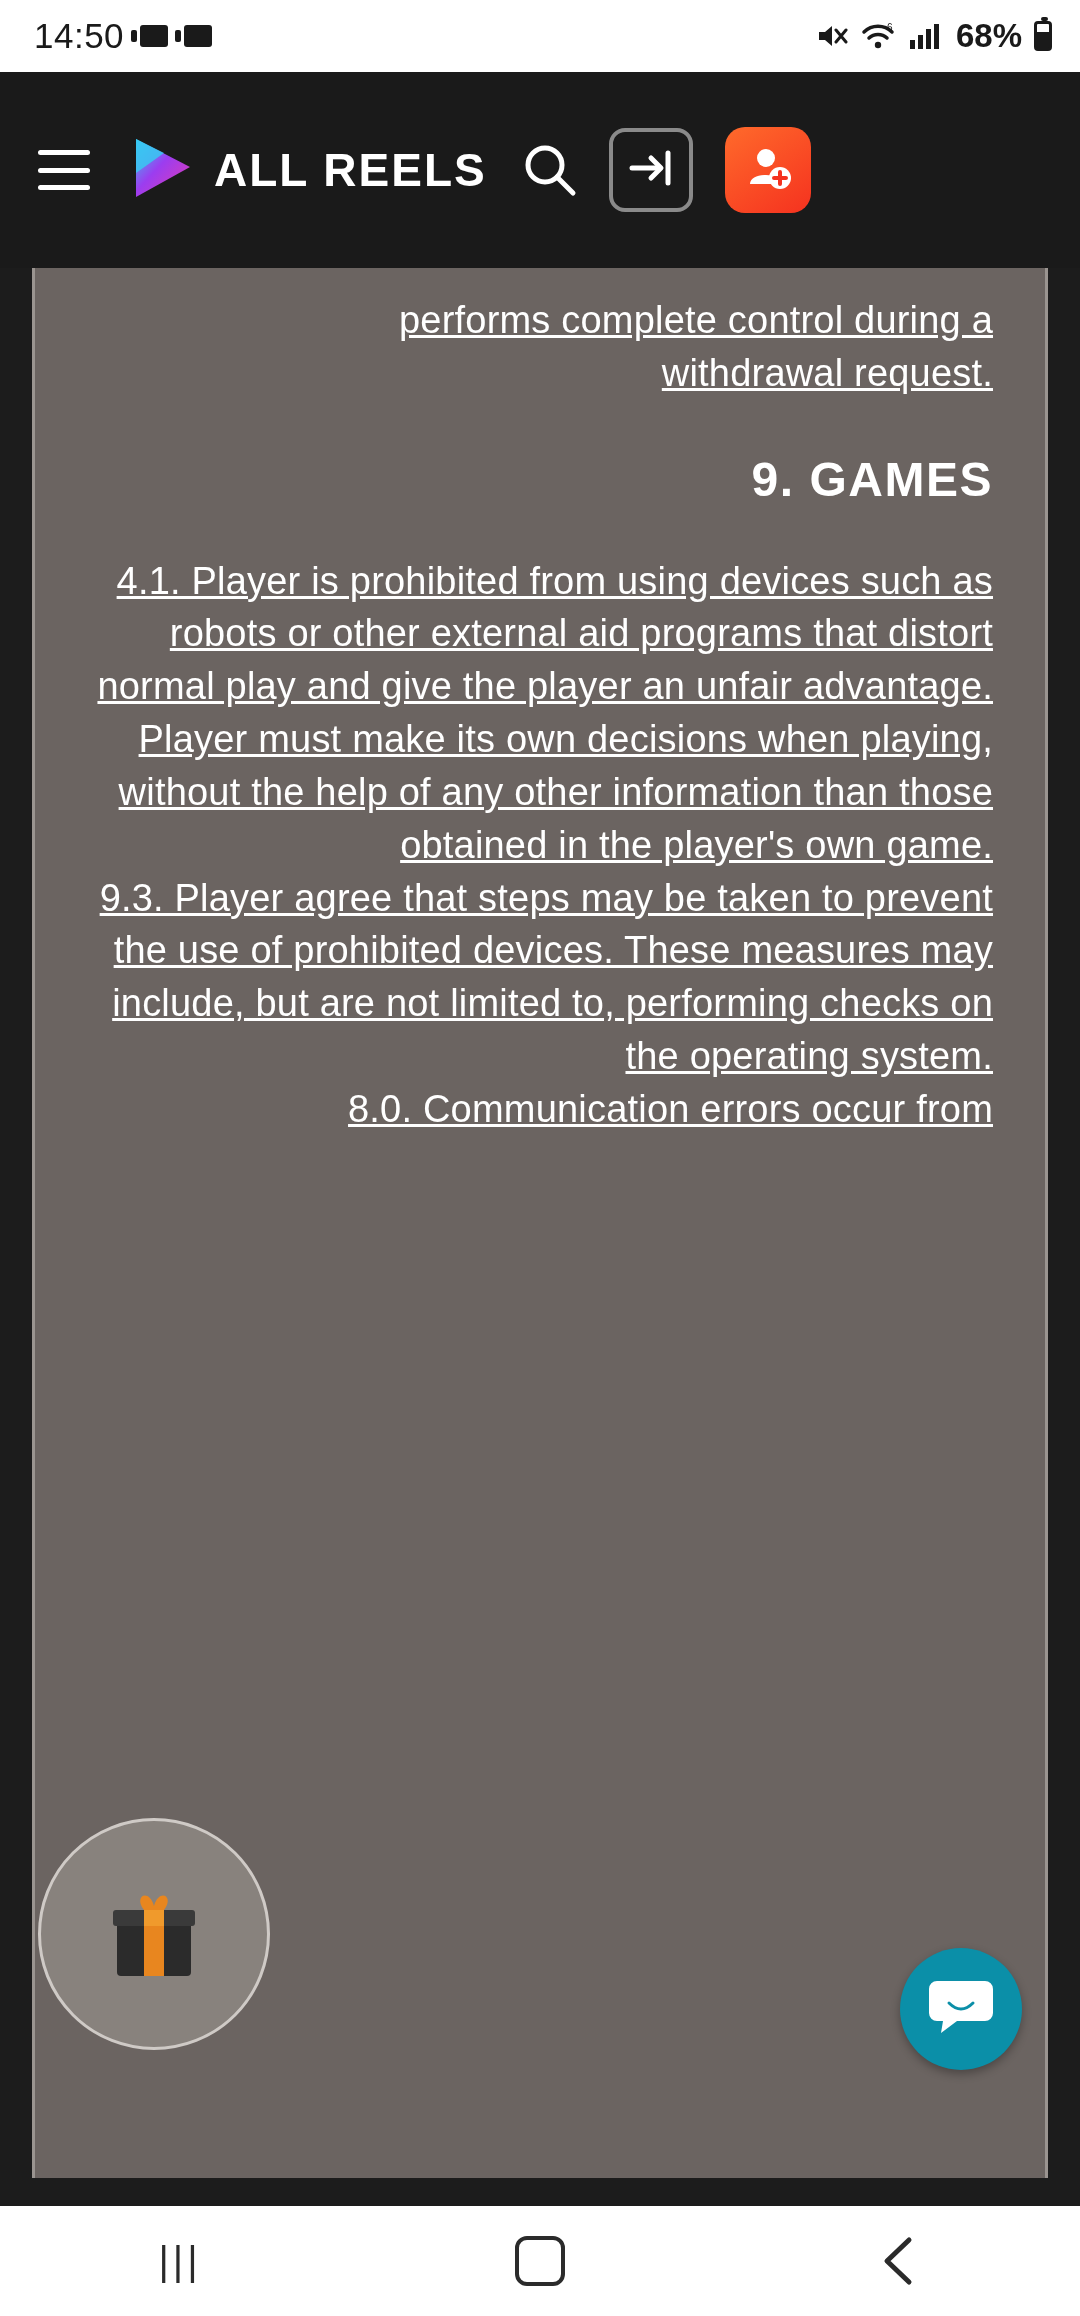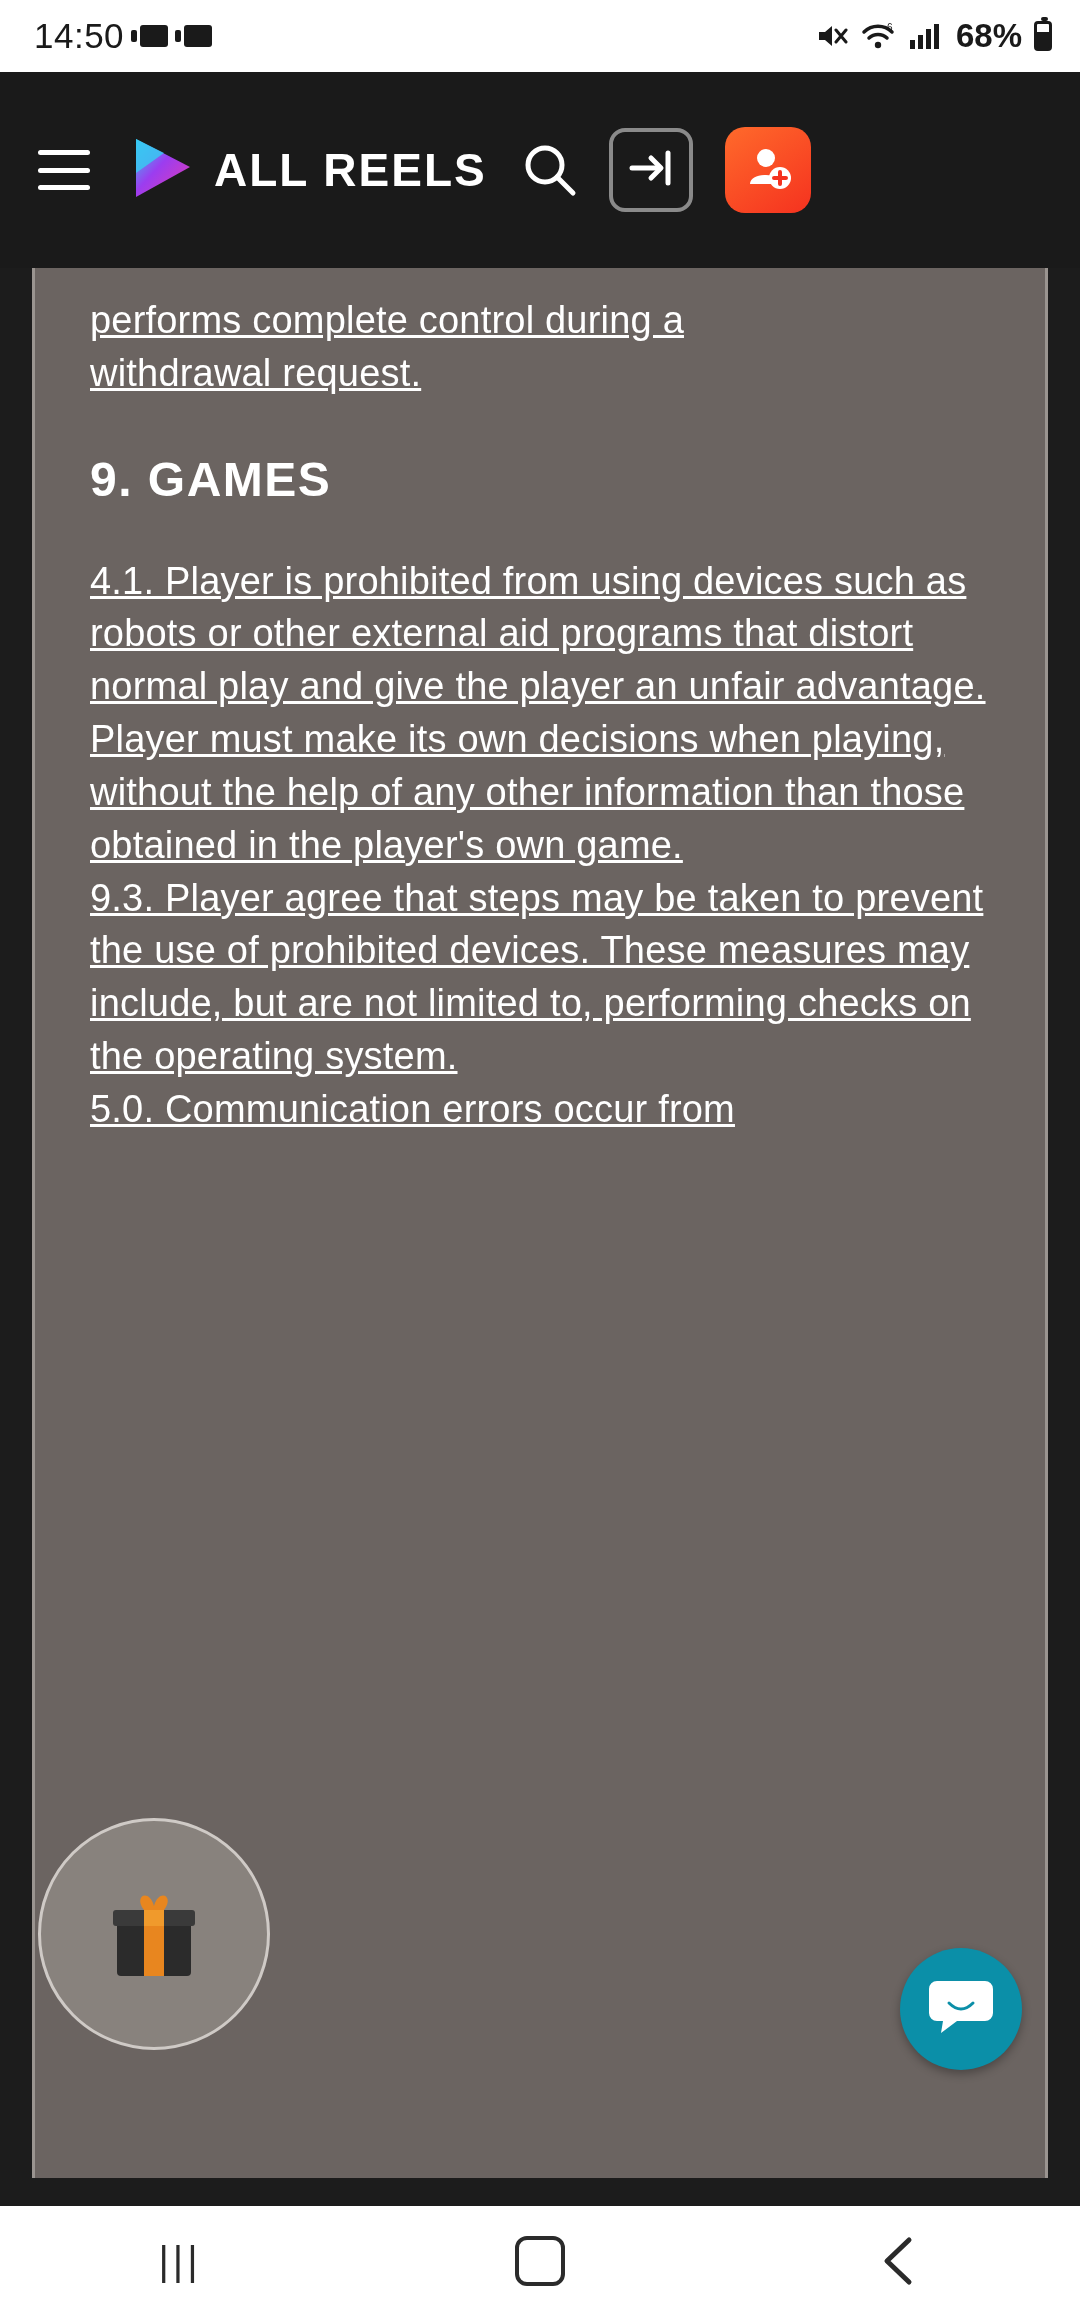--- a/index.html
+++ b/index.html
@@ -10,20 +10,21 @@
     font-family: "Liberation Sans", sans-serif;
     overflow: hidden;
   }
   .screen {
     position: relative;
     width: 1080px;
     height: 2316px;
     background: #b91c1c;
     display: flex;
     flex-direction: column;
+    text-align: right;
   }
 
   
   .statusbar {
     height: 72px;
     background: #ffffff;
     color: #111;
     display: flex;
     align-items: center;
     justify-content: space-between;
@@ -344,21 +345,21 @@
   </div>
 
   <div class="content-wrap">
     <div class="content-panel">
       <div class="doc">
         <p class="para">performs complete control during a</p>
         <p class="para">withdrawal request.</p>
         <h2>9. GAMES</h2>
         <p class="para">4.1. Player is prohibited from using devices such as robots or other external aid programs that distort normal play and give the player an unfair advantage. Player must make its own decisions when playing, without the help of any other information than those obtained in the player's own game.</p>
         <p class="para">9.3. Player agree that steps may be taken to prevent the use of prohibited devices. These measures may include, but are not limited to, performing checks on the operating system.</p>
-        <p class="para">5.0. Communication errors occur from</p>
+        <p class="para">8.0. Communication errors occur from</p>
       </div>
     </div>
 
     <div class="gift-fab">
       <div class="gift-box">
         <svg width="86" height="92" viewBox="0 0 86 92">
           <rect x="6" y="30" width="74" height="58" rx="4" fill="#2b2b2b"></rect>
           <rect x="33" y="30" width="20" height="58" fill="#e8861f"></rect>
           <rect x="2" y="22" width="82" height="16" rx="3" fill="#3a3a3a"></rect>
           <rect x="33" y="22" width="20" height="16" fill="#f09a2c"></rect>

